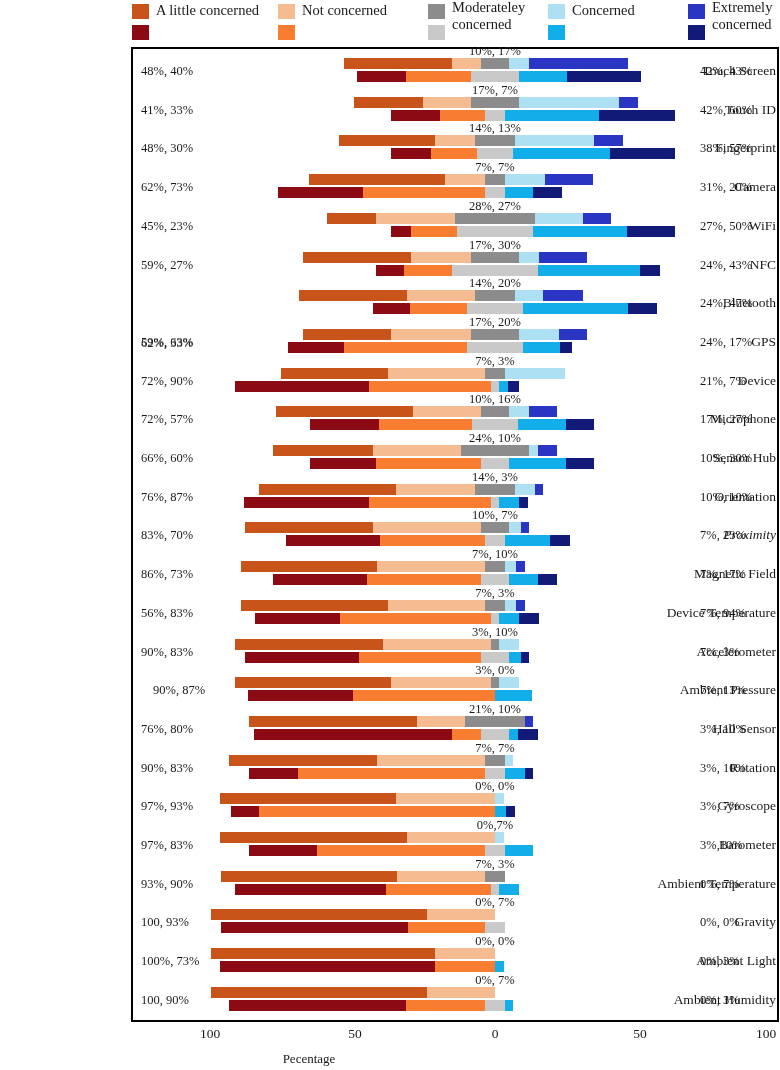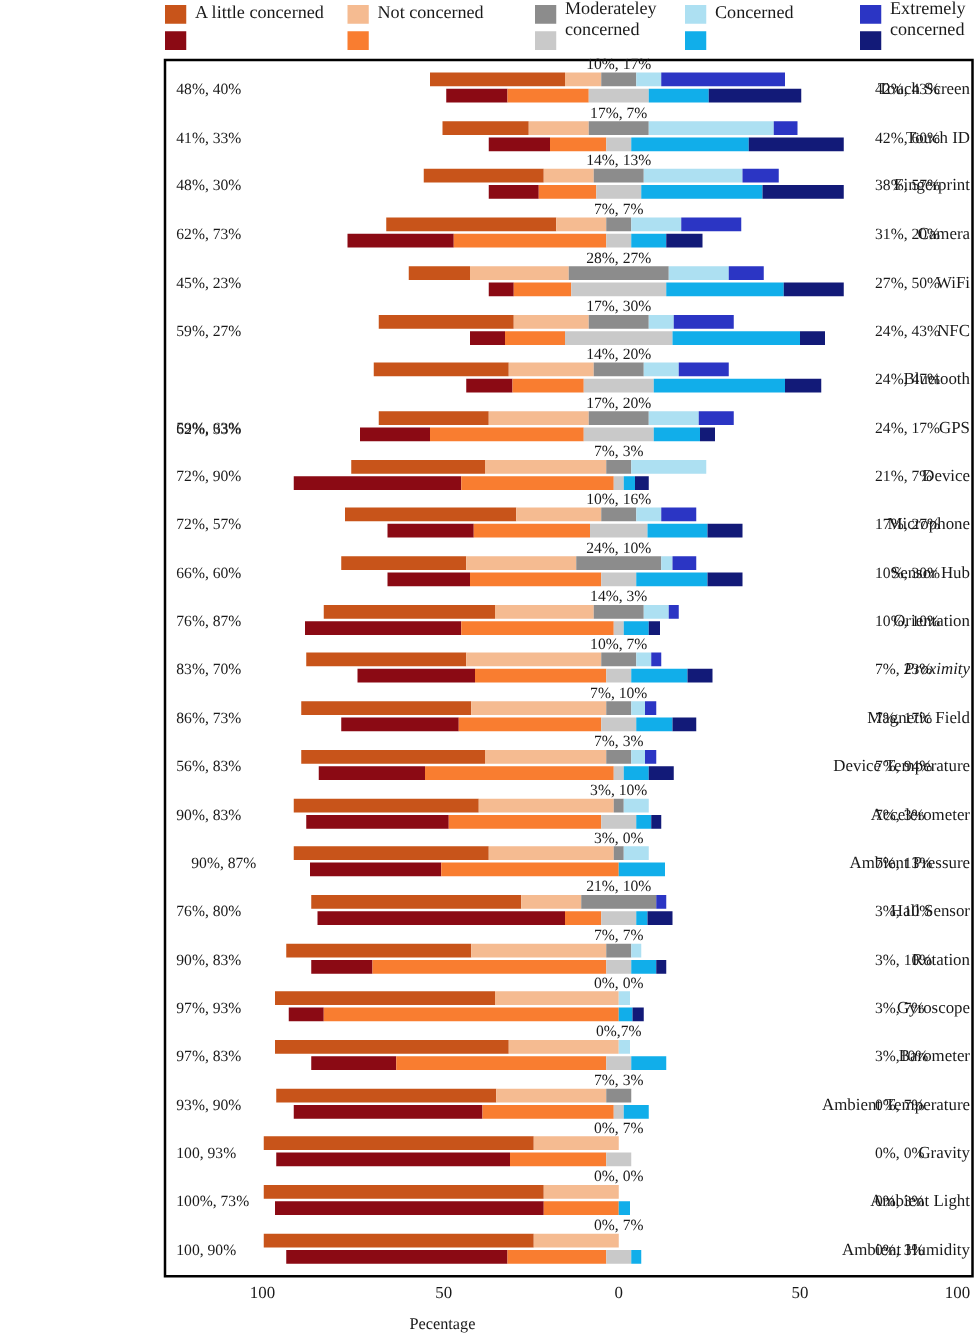--- a/index.html
+++ b/index.html
@@ -32,21 +32,21 @@
           font-size:13.5px;line-height:14px;padding-right:4px;box-sizing:border-box;white-space:nowrap;}
   .lft-val{position:absolute;font-size:12.5px;line-height:13px;white-space:nowrap;text-align:left;}
   .rgt-val{position:absolute;font-size:12.5px;line-height:13px;white-space:nowrap;text-align:left;}
   .mid-val{position:absolute;font-size:12.5px;line-height:13px;white-space:nowrap;text-align:center;}
   .bar{position:absolute;height:11px;}
   .seg{position:absolute;top:0;height:11px;}
 
   
   .axis{position:absolute;left:0;top:1026px;width:780px;height:44px;}
   .tick{position:absolute;top:0;font-size:13.5px;transform:translateX(-50%);}
-  .axis-title{position:absolute;top:25px;left:0;width:618px;text-align:center;font-size:13px;margin-left:45px;}
+  .axis-title{position:absolute;top:25px;left:0;width:618px;text-align:center;font-size:13px;}
 </style>
 </head>
 <body>
 
 <div id="chart-root">
 
   <div class="legend">
       <div class="legend-group" style="left: 132px;">
         <div class="legend-sw top" style="background: rgb(200, 84, 26);"></div>
         <div class="legend-sw bot" style="background: rgb(139, 10, 20);"></div>

